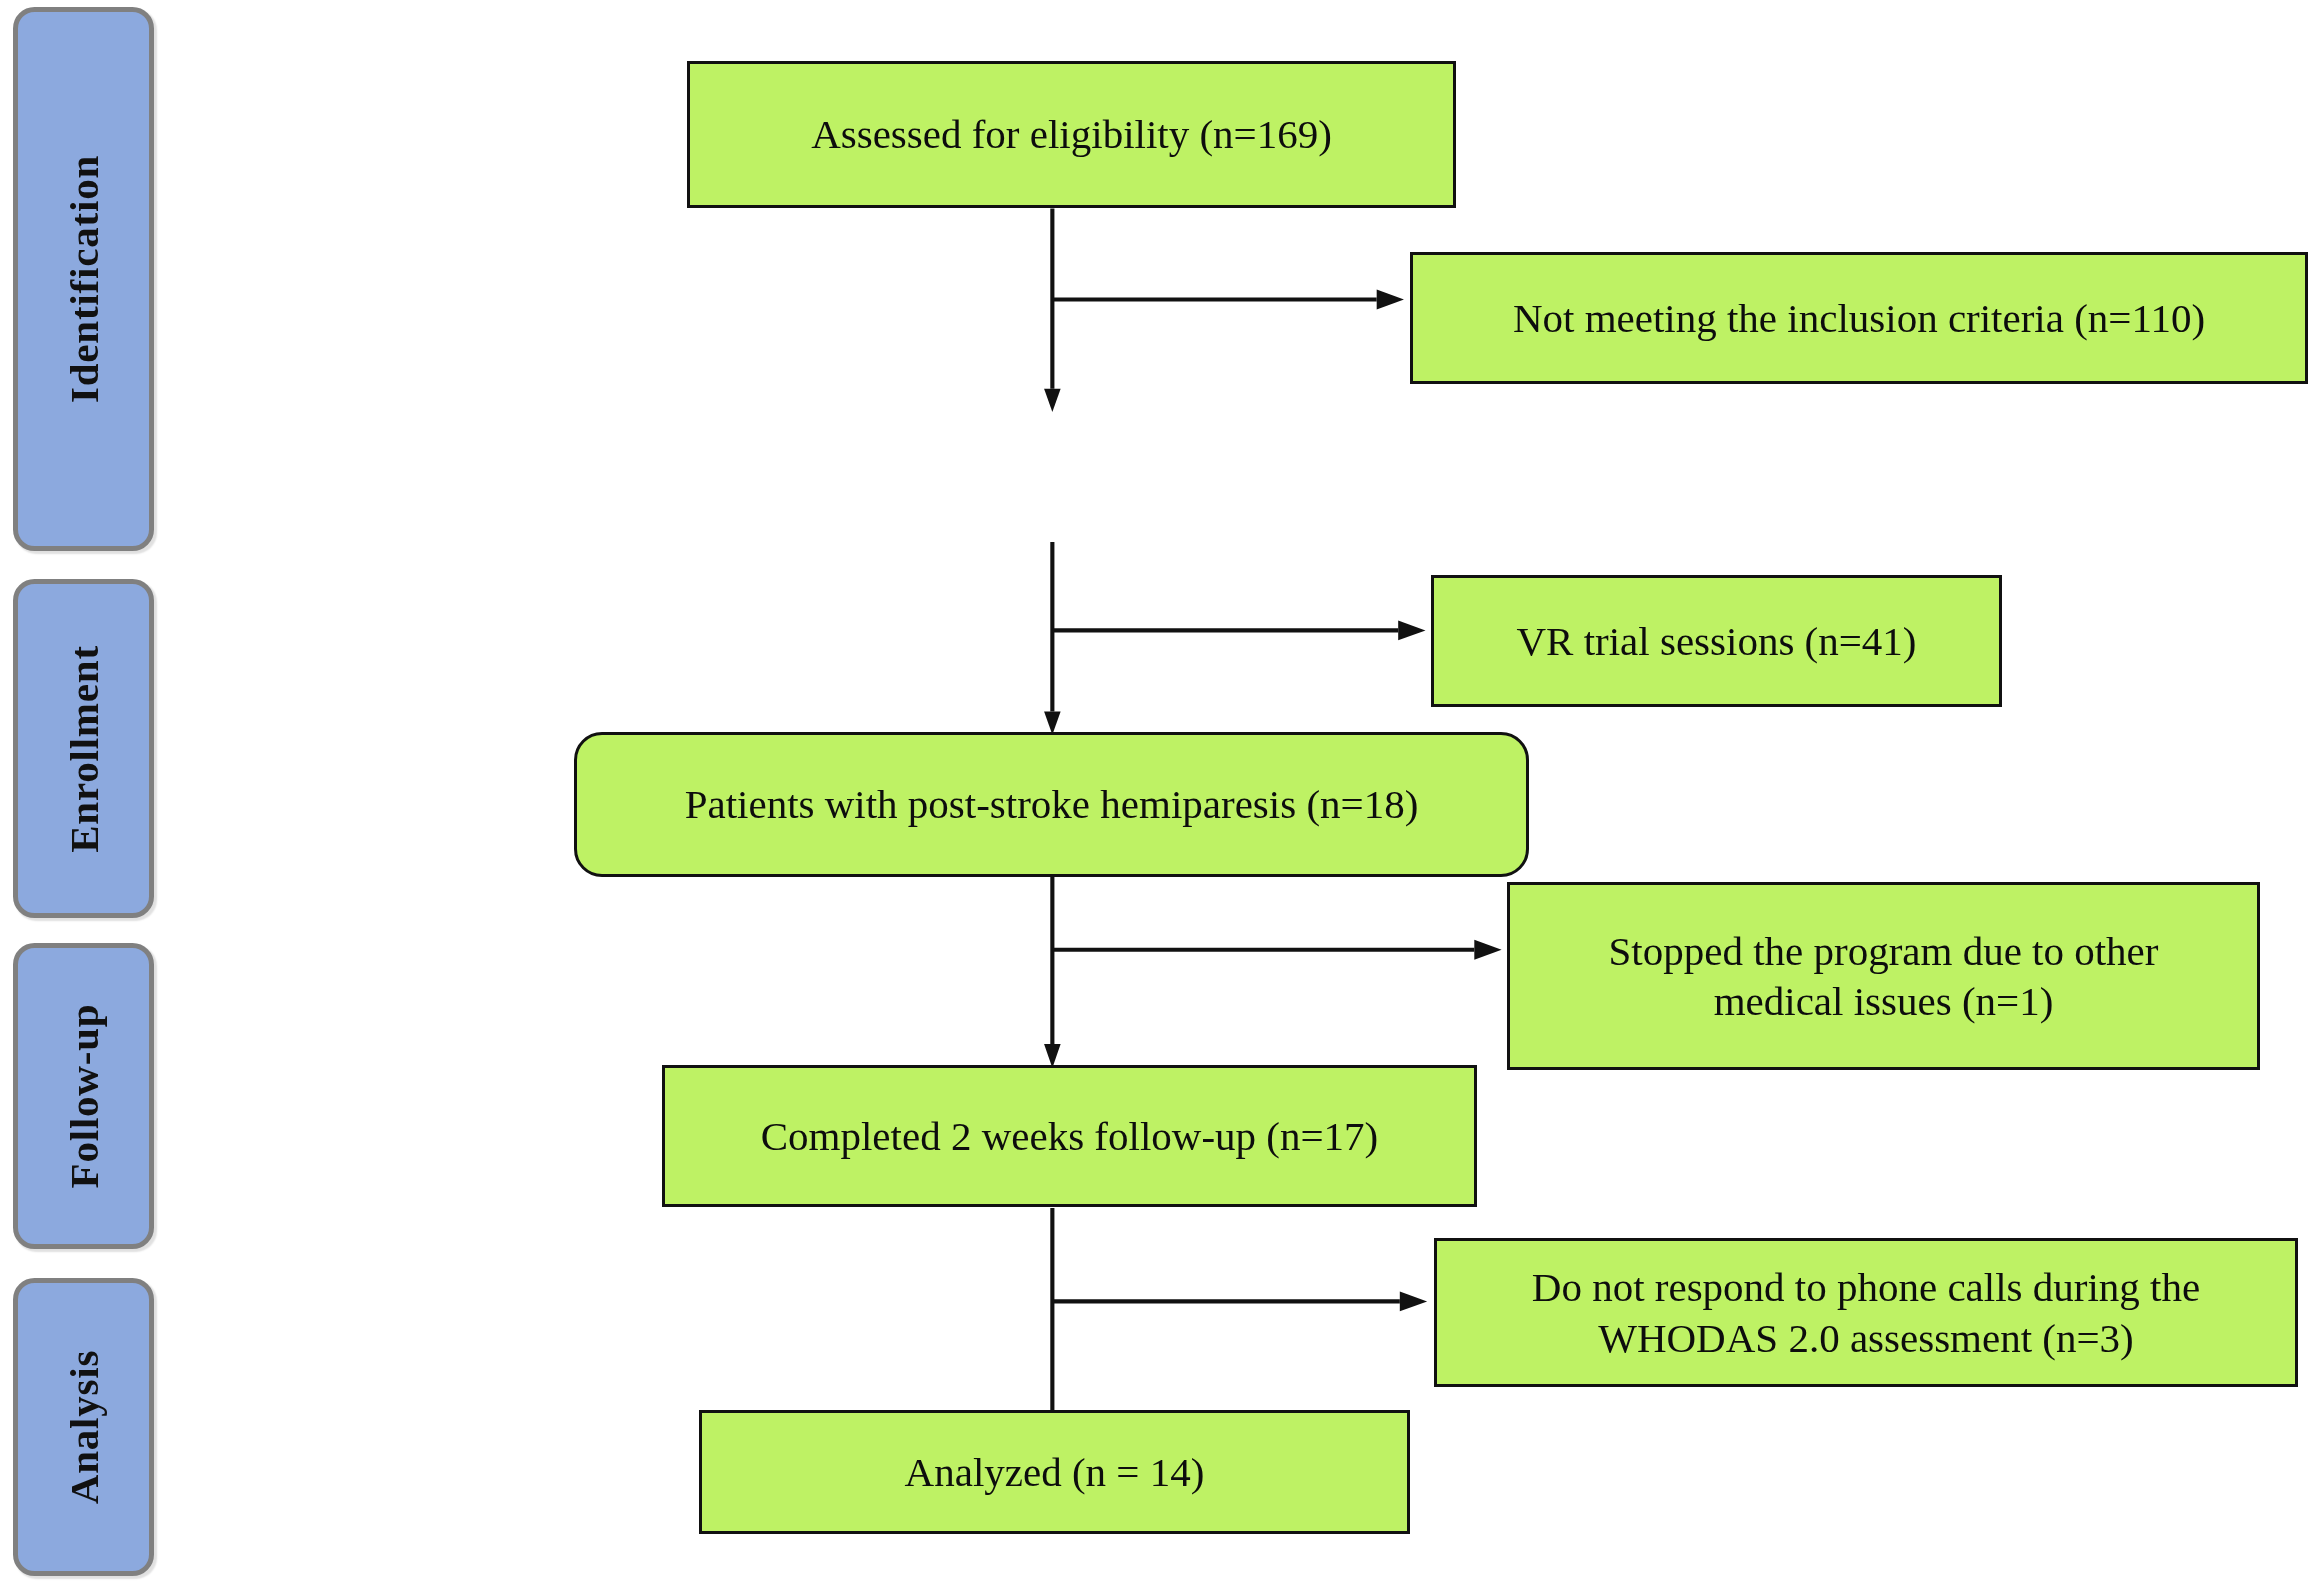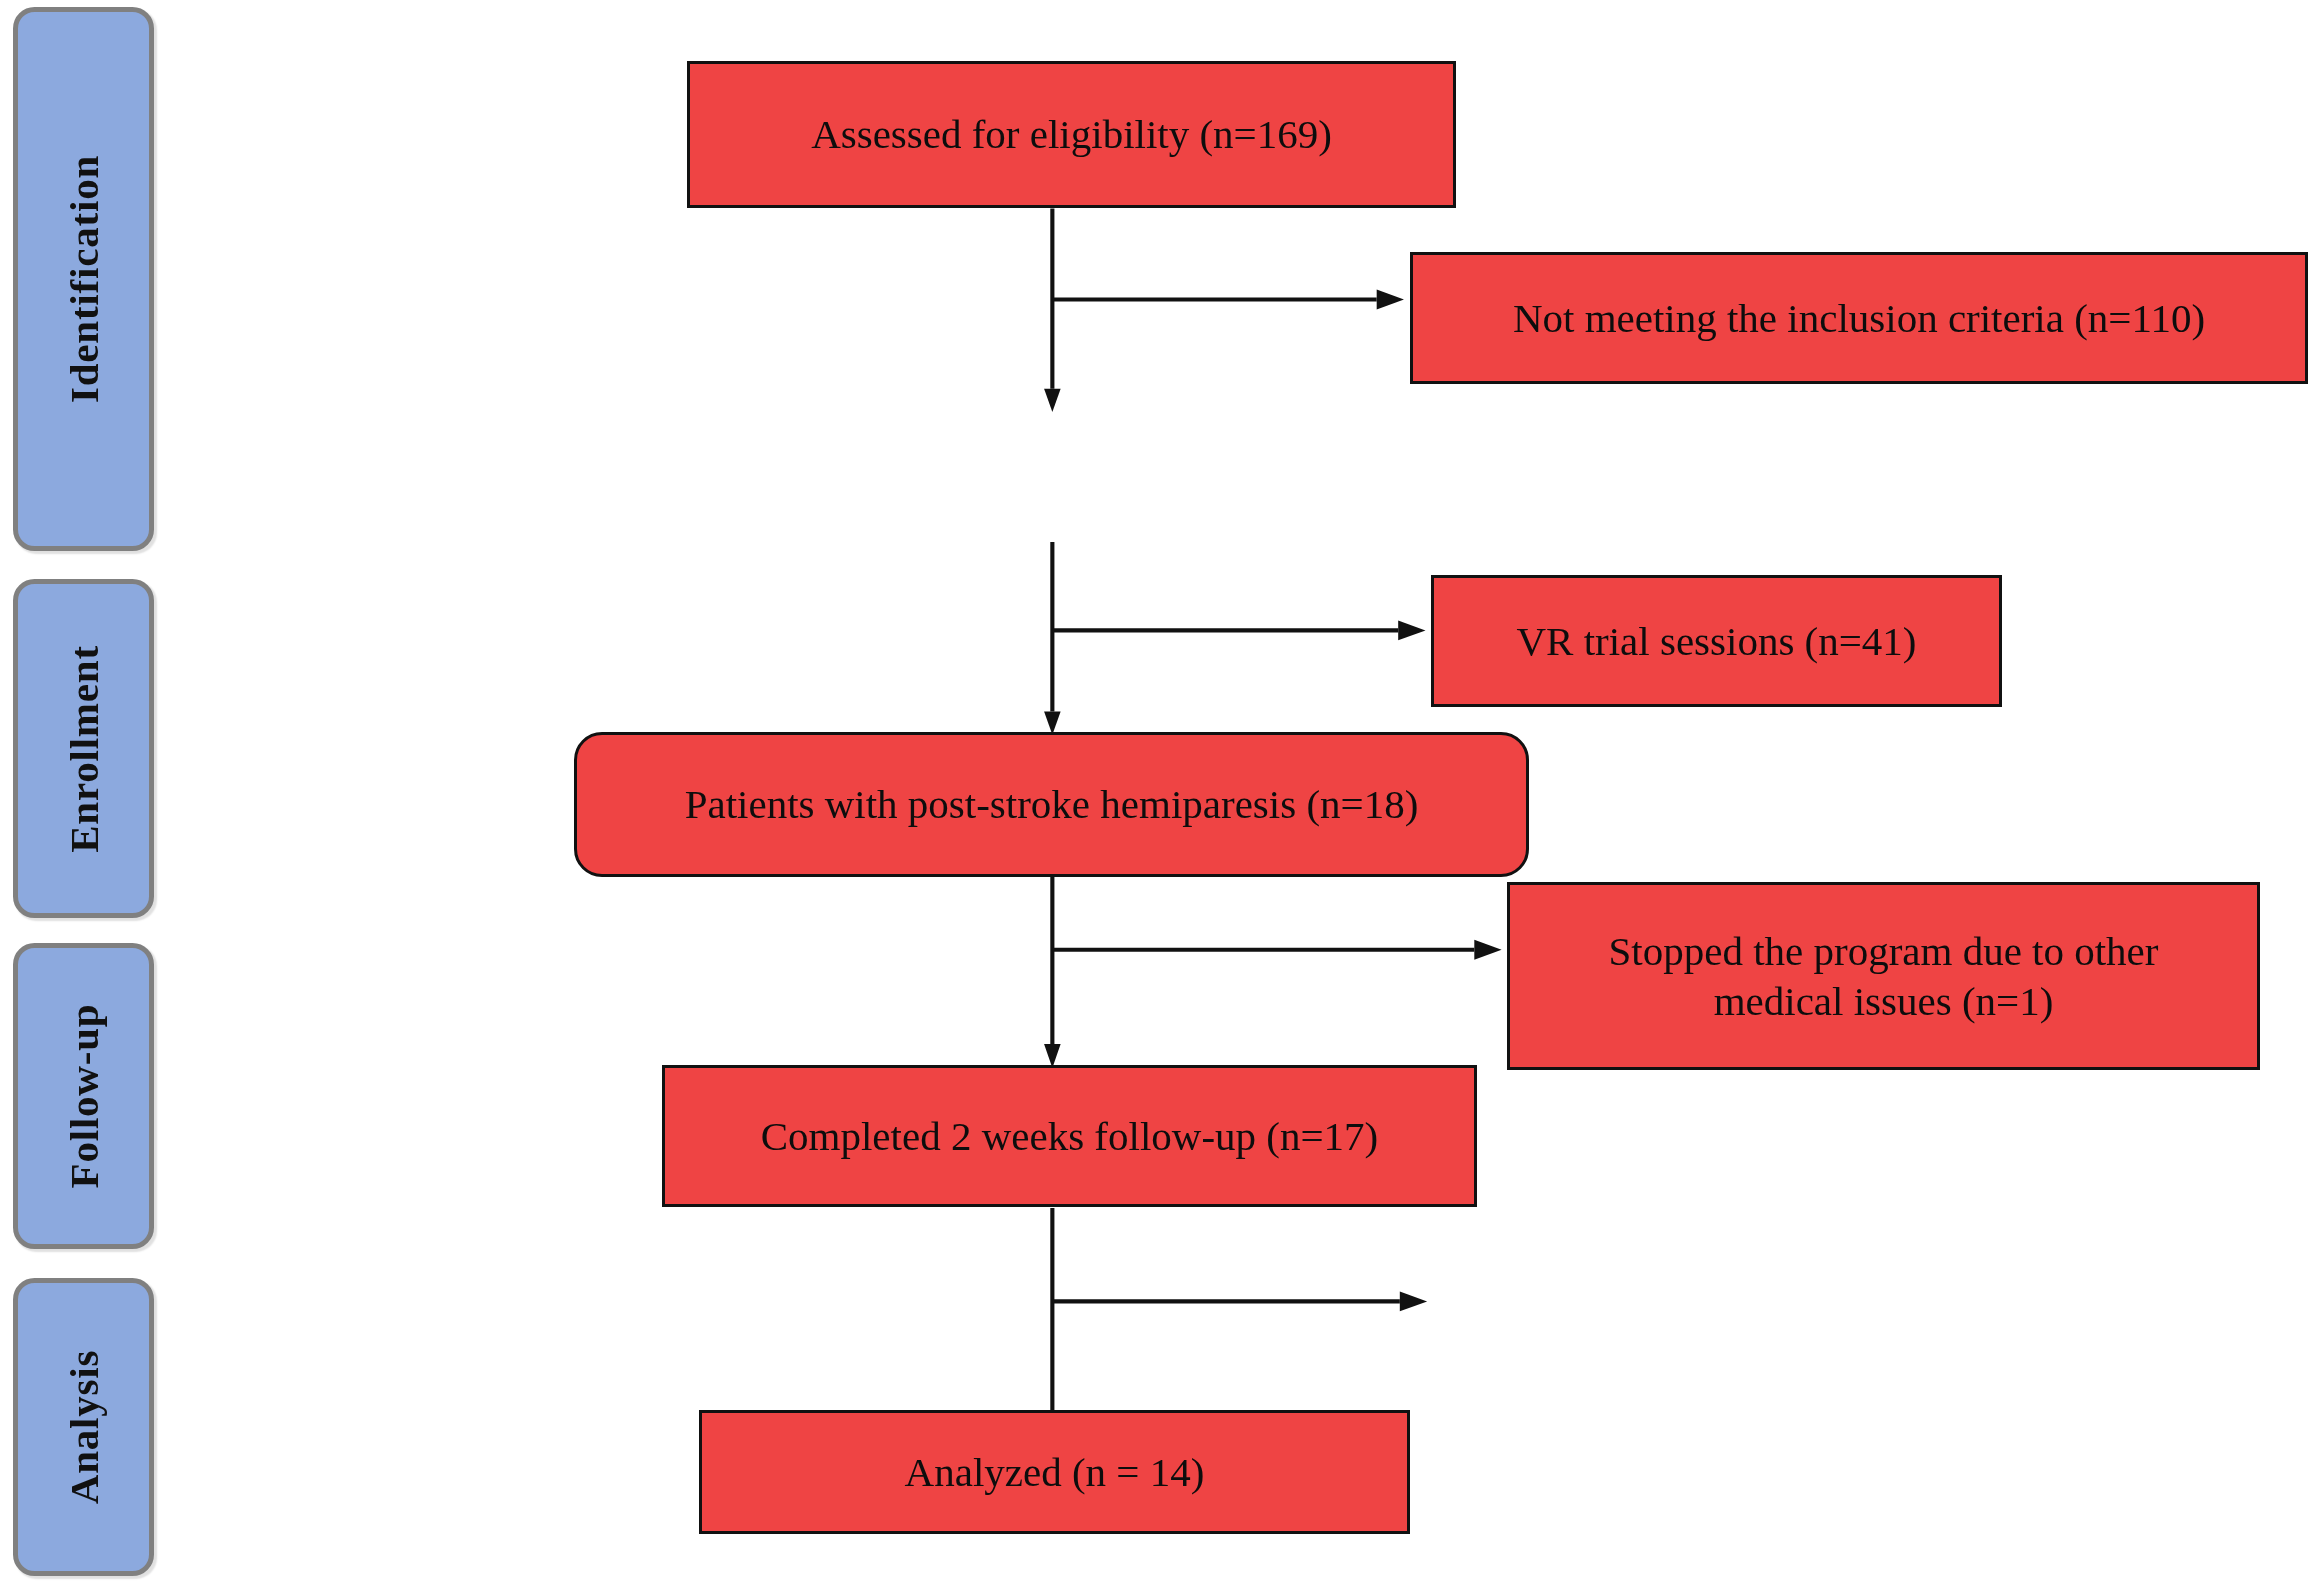--- a/index.html
+++ b/index.html
@@ -41,21 +41,21 @@
     font-size: 41px;
     letter-spacing: 0.8px;
     color: #111111;
     line-height: 1;
   }
 
   
   .flow-box {
     position: absolute;
     box-sizing: border-box;
-    background: #ef4444;
+    background: #bef264;
     border: 3.3px solid #111111;
     display: flex;
     align-items: center;
     justify-content: center;
     text-align: center;
     padding: 5px 13px;
   }
   .flow-box .box-text {
     font-family: "Liberation Serif", "DejaVu Serif", serif;
     font-size: 41px;
@@ -157,15 +157,19 @@
 
   <div class="flow-box" style="left:1431px; top:575px; width:571px; height:132px;">
     <span class="box-text">VR trial sessions (n=41)</span>
   </div>
 
   <div class="flow-box" style="left:1507px; top:882px; width:753px; height:188px;">
     <span class="box-text">Stopped the program due to other
 medical issues (n=1)</span>
   </div>
 
+  <div class="flow-box" style="left:1434px; top:1238px; width:864px; height:149px;">
+    <span class="box-text">Do not respond to phone calls during the
+WHODAS 2.0 assessment (n=3)</span>
+  </div>
 
 </div>
 
 
 </body></html>

